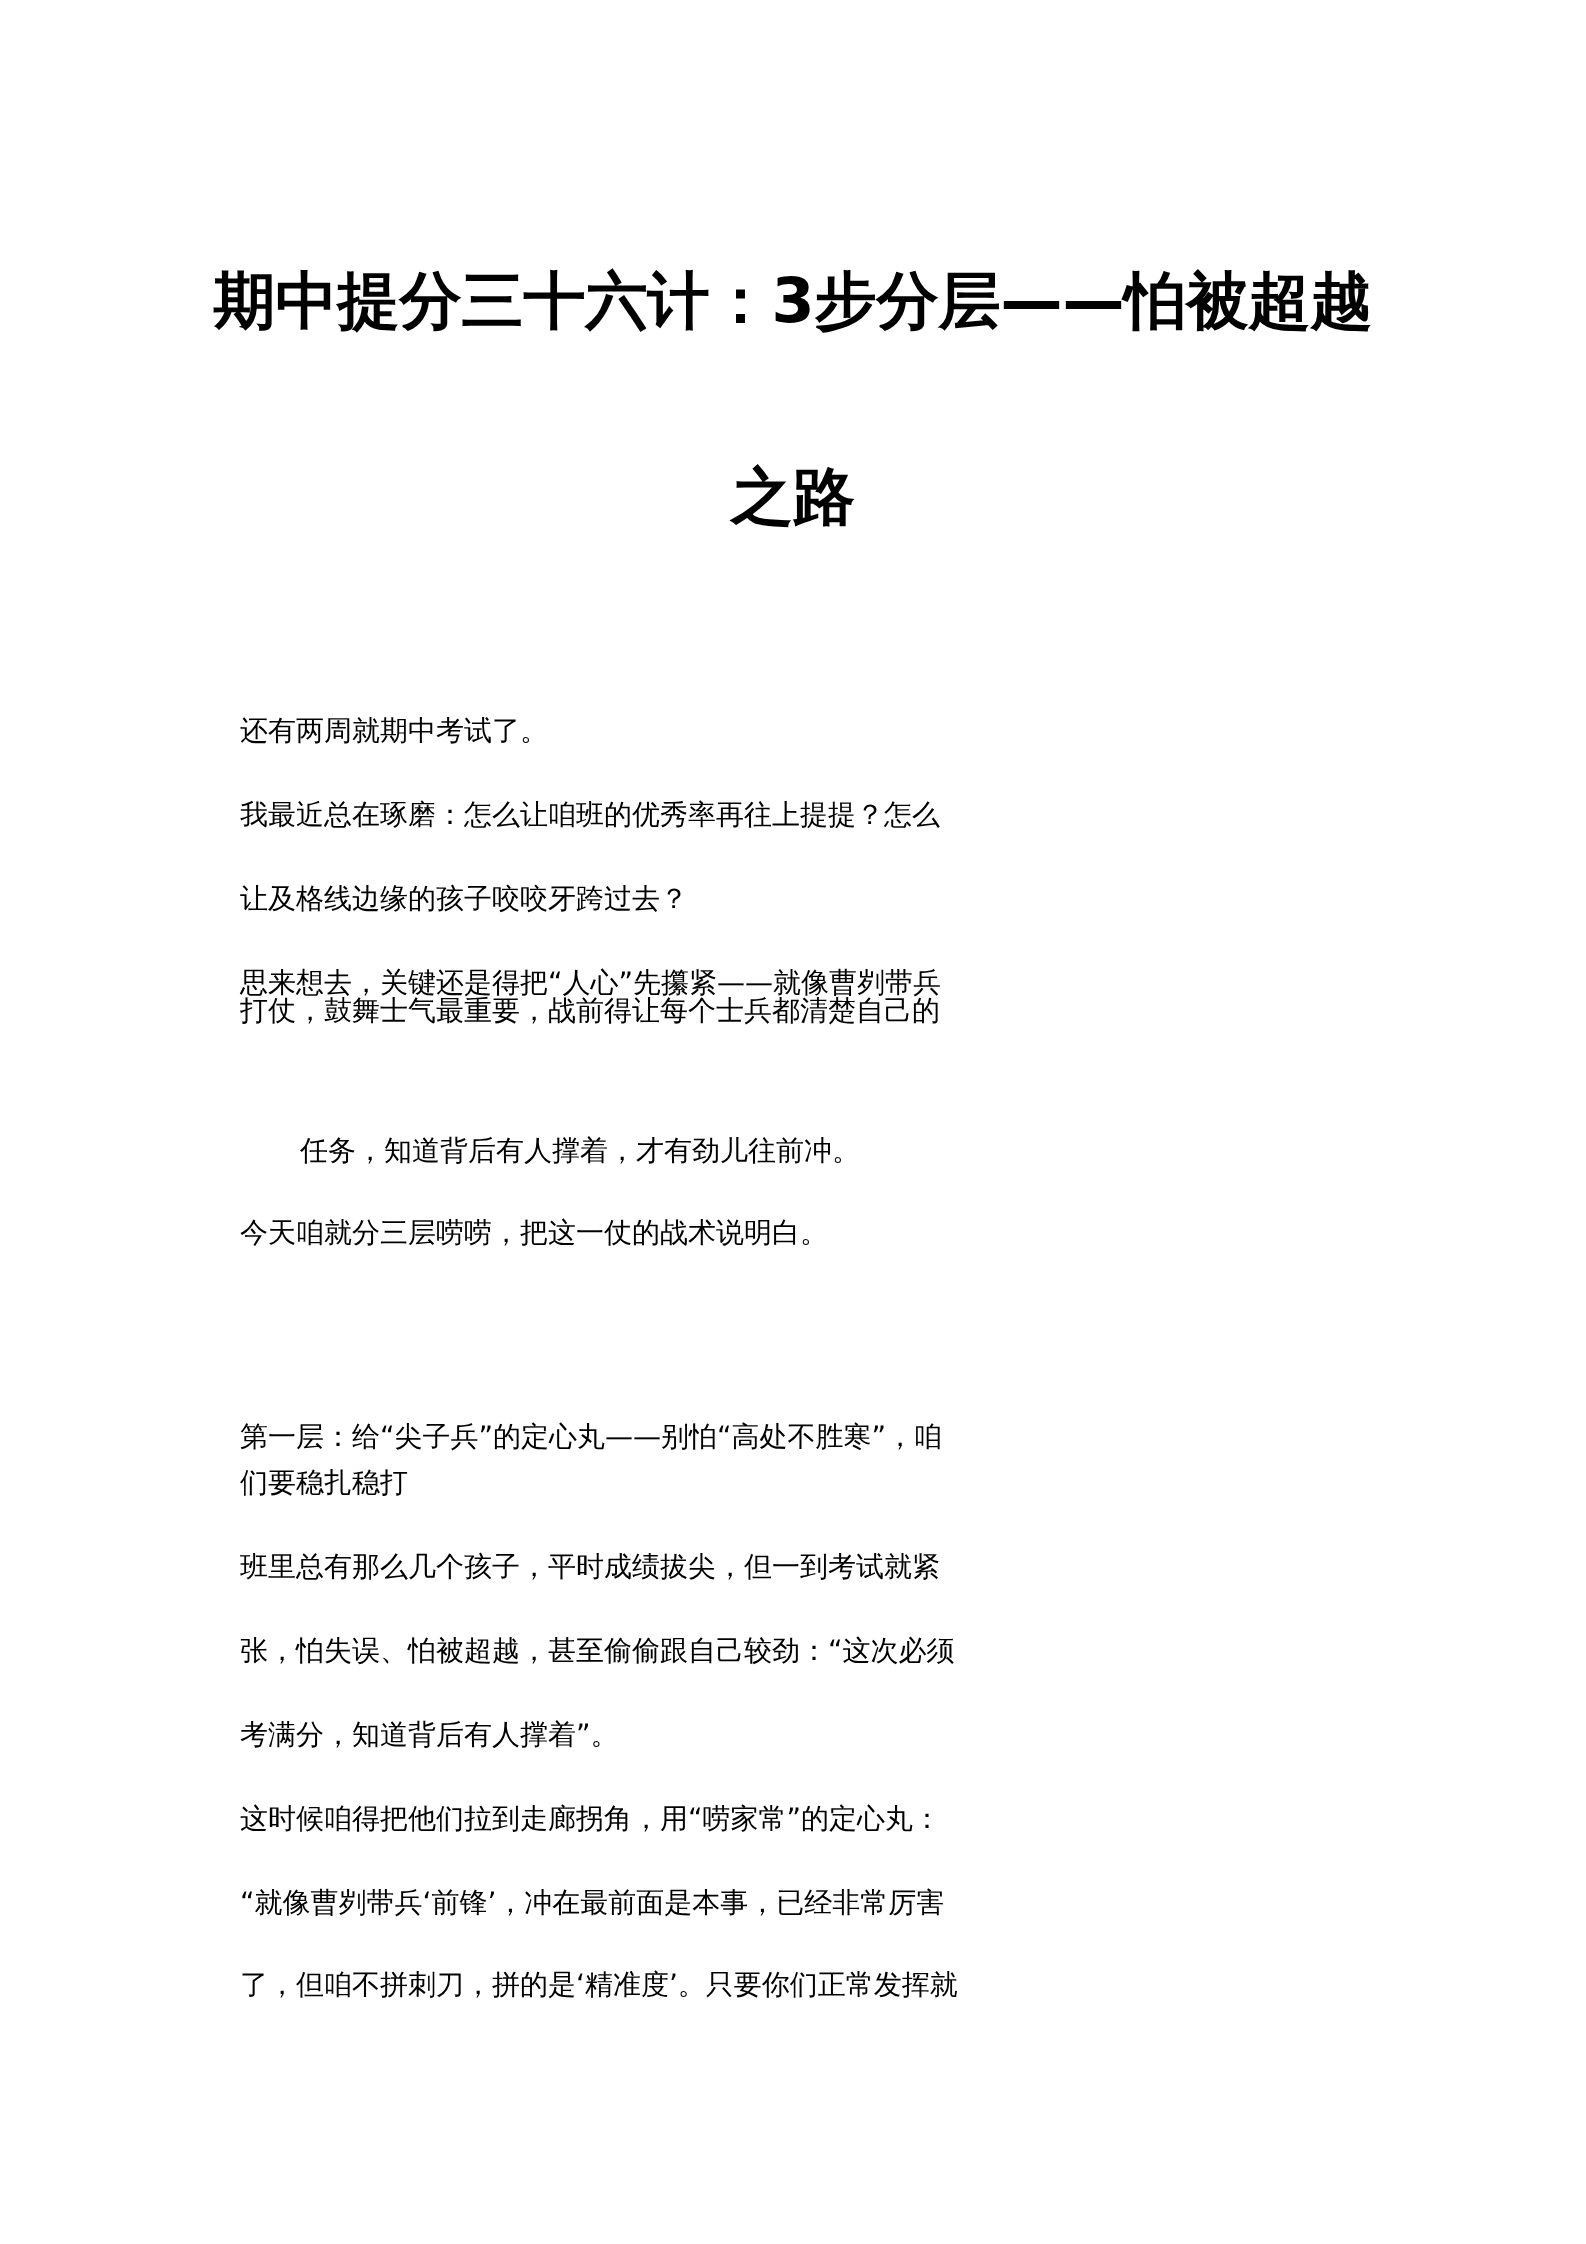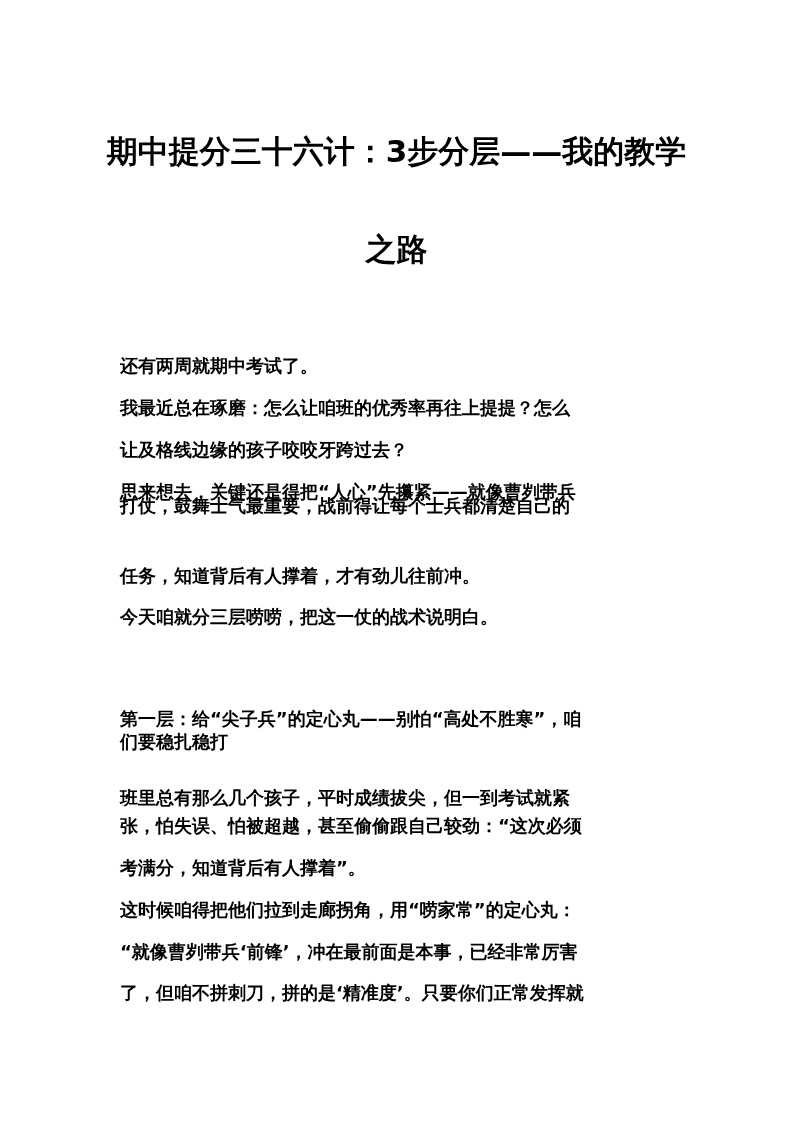--- a/index.html
+++ b/index.html
@@ -1,36 +1,36 @@
 <!DOCTYPE html>
 <html><head>
   <meta charset="utf-8">
   <style>
     html, body { margin: 0; padding: 0; background: #ffffff; }
     body { width: 793px; height: 1122px; position: relative; overflow: hidden;
       font-family: "DejaVu Sans", "Liberation Sans", sans-serif; color: #000; }
     .title-line { position: absolute; left: 0; width: 793px; text-align: center;
       font-size: 31px; font-weight: bold; line-height: 40px; letter-spacing: 0px; white-space: nowrap; }
-    .line { position: absolute; left: 120px; font-size: 18px; line-height: 28px; white-space: nowrap; font-weight: bold; }
+    .line { position: absolute; left: 120px; font-size: 14px; line-height: 28px; white-space: nowrap; }
   </style>
 </head>
 <body>
 
 <div>
-  <div class="title-line" style="top:131px;">期中提分三十六计：3步分层——我的教学</div>
+  <div class="title-line" style="top:131px;">期中提分三十六计：3步分层——怕被超越</div>
   <div class="title-line" style="top:229px;">之路</div>
 
   <div class="line" style="top:352px;">还有两周就期中考试了。</div>
   <div class="line" style="top:394px;">我最近总在琢磨：怎么让咱班的优秀率再往上提提？怎么</div>
   <div class="line" style="top:436px;">让及格线边缘的孩子咬咬牙跨过去？</div>
   <div class="line" style="top:478px;">思来想去，关键还是得把“人心”先攥紧——就像曹刿带兵</div>
   <div class="line" style="top:492px;">打仗，鼓舞士气最重要，战前得让每个士兵都清楚自己的</div>
-  <div class="line" style="top:562px;">任务，知道背后有人撑着，才有劲儿往前冲。</div>
+  <div class="line" style="top:562px;margin-left:30px;">任务，知道背后有人撑着，才有劲儿往前冲。</div>
   <div class="line" style="top:603px;">今天咱就分三层唠唠，把这一仗的战术说明白。</div>
   <div class="line" style="top:661px;margin-top:44px;"> 第一层：给“尖子兵”的定心丸——别怕“高处不胜寒”，咱</div>
   <div class="line" style="top:728px;">们要稳扎稳打</div>
-  <div class="line" style="top:770px;margin-top:14px;">班里总有那么几个孩子，平时成绩拔尖，但一到考试就紧</div>
+  <div class="line" style="top:770px;">班里总有那么几个孩子，平时成绩拔尖，但一到考试就紧</div>
   <div class="line" style="top:812px;">张，怕失误、怕被超越，甚至偷偷跟自己较劲：“这次必须</div>
   <div class="line" style="top:854px;">考满分，知道背后有人撑着”。</div>
   <div class="line" style="top:896px;">这时候咱得把他们拉到走廊拐角，用“唠家常”的定心丸：</div>
   <div class="line" style="top:938px;">“就像曹刿带兵‘前锋’，冲在最前面是本事，已经非常厉害</div>
   <div class="line" style="top:979px;">了，但咱不拼刺刀，拼的是‘精准度’。只要你们正常发挥就</div>
 </div>
 
 </body></html>

